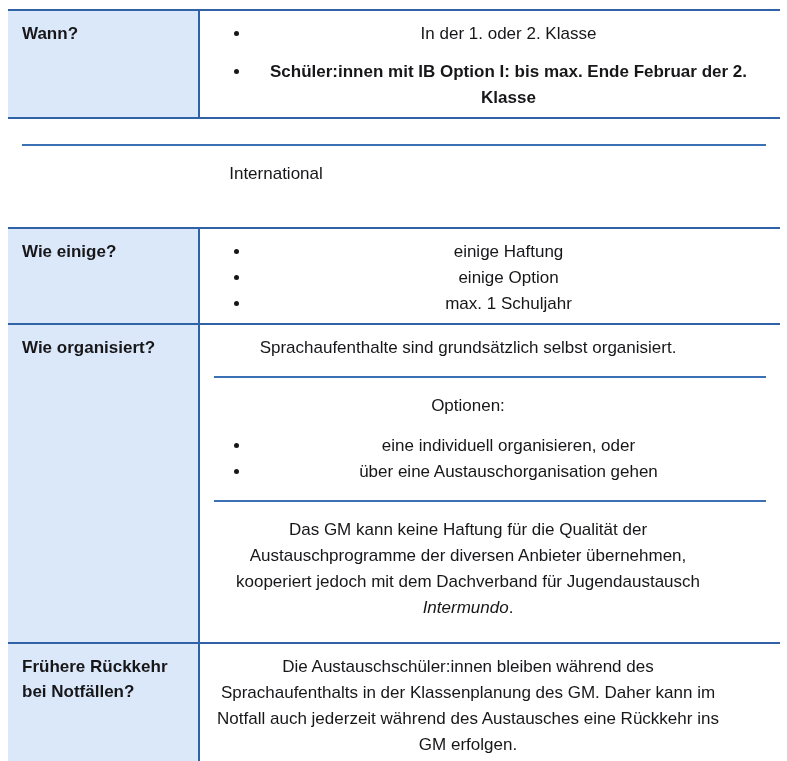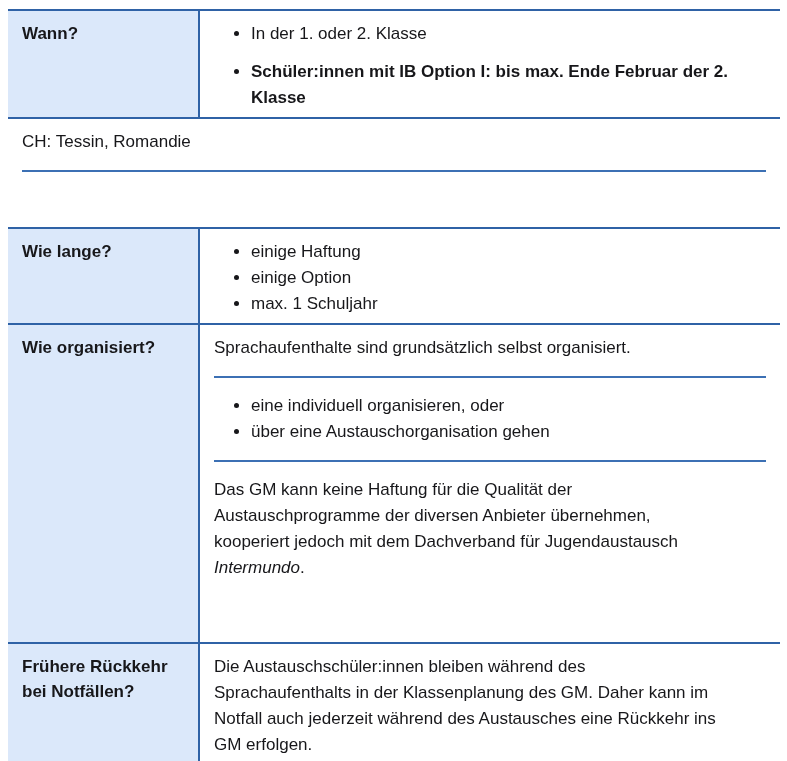--- a/index.html
+++ b/index.html
@@ -45,20 +45,21 @@
     display: flex;
     padding: 10px 12px 12px 14px;
     font-weight: 700;
     font-size: 17px;
     line-height: 25px;
   }
   .content-cell {
     flex: 1 1 auto;
     padding: 10px 14px 6px 14px;
     min-width: 0;
+    text-align: center;
   }
   .content-cell p {
     margin: 0;
     max-width: 508px;
   }
   .content-cell ul {
     margin: 0;
     padding: 0 0 0 37px;
     list-style: disc;
   }
@@ -88,45 +89,46 @@
       <div class="content-cell">
         <ul class="bullet-list">
           <li>In der 1. oder 2. Klasse</li>
           <li class="bold">Schüler:innen mit IB Option I: bis max. Ende Februar der 2. Klasse</li>
         </ul>
       </div>
     </section>
 
     <section class="row row-wo">
       <div class="content-cell">
-        <p>CH: Tessin, Romandie</p>
         <hr class="cell-divider">
+        <p>International</p>
       </div>
     </section>
 
     <section class="row row-lange">
       <div class="label-cell">
-        <span>Wie lange?</span>
+        <span>Wie einige?</span>
       </div>
       <div class="content-cell">
         <ul class="bullet-list">
           <li>einige Haftung</li>
           <li>einige Option</li>
           <li>max. 1 Schuljahr</li>
         </ul>
       </div>
     </section>
 
     <section class="row row-org">
       <div class="label-cell">
         <span>Wie organisiert?</span>
       </div>
       <div class="content-cell">
         <p>Sprachaufenthalte sind grundsätzlich selbst organisiert.</p>
         <hr class="cell-divider">
+        <p>Optionen:</p>
         <ul class="bullet-list spaced">
           <li>eine individuell organisieren, oder</li>
           <li>über eine Austauschorganisation gehen</li>
         </ul>
         <hr class="cell-divider">
         <p><span>Das GM kann keine Haftung für die Qualität der Austauschprogramme der diversen Anbieter übernehmen, kooperiert jedoch mit dem Dachverband für Jugendaustausch </span><em class="italic-word">Intermundo</em><span>.</span></p>
       </div>
     </section>
 
     <section class="row row-rueck">

